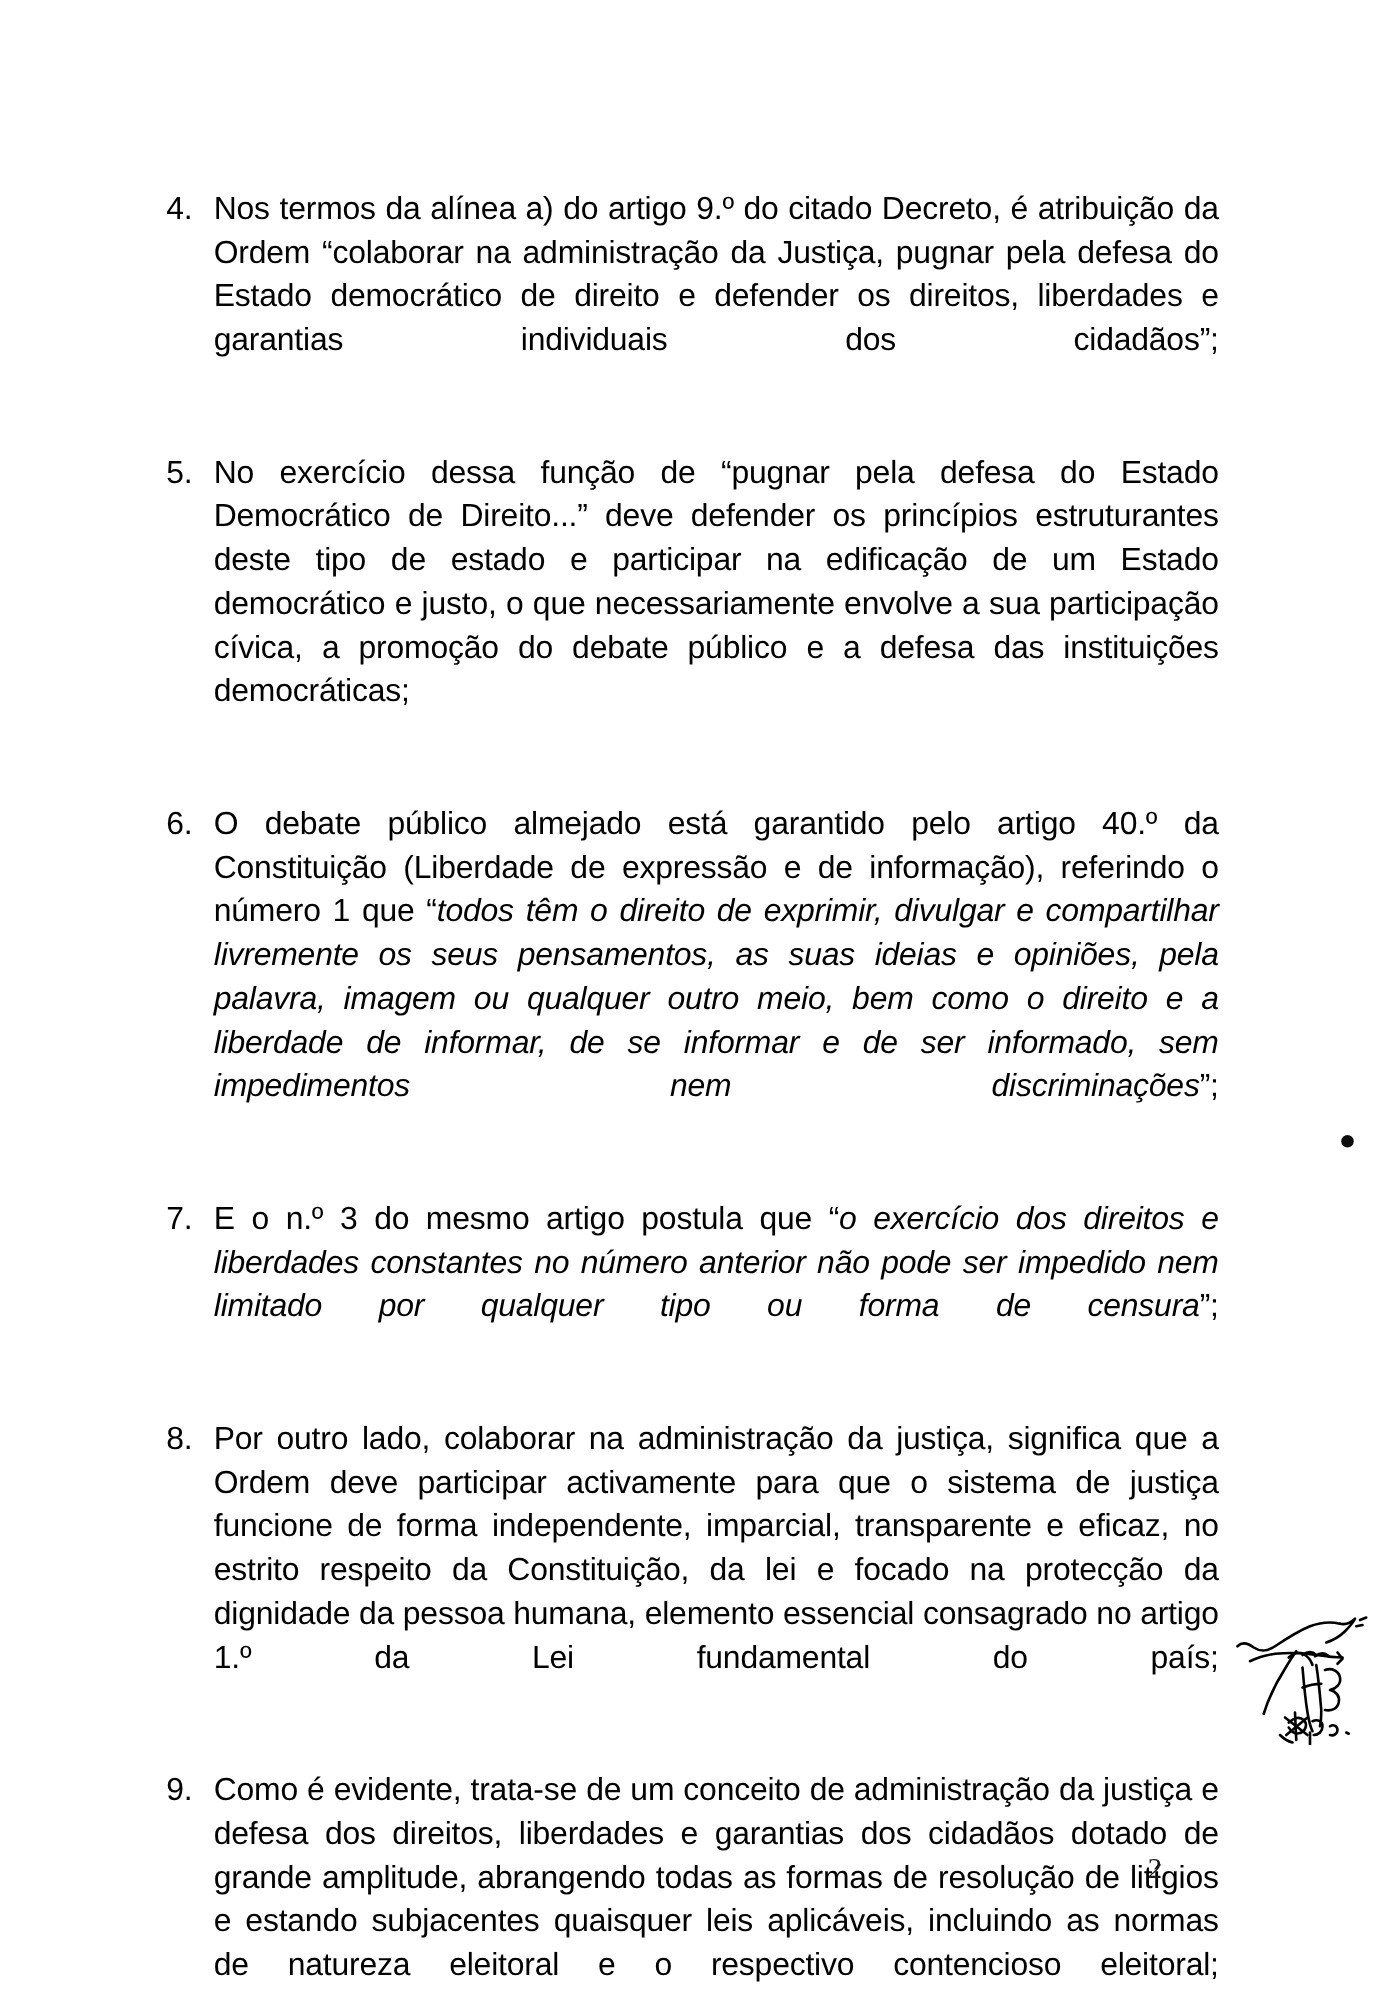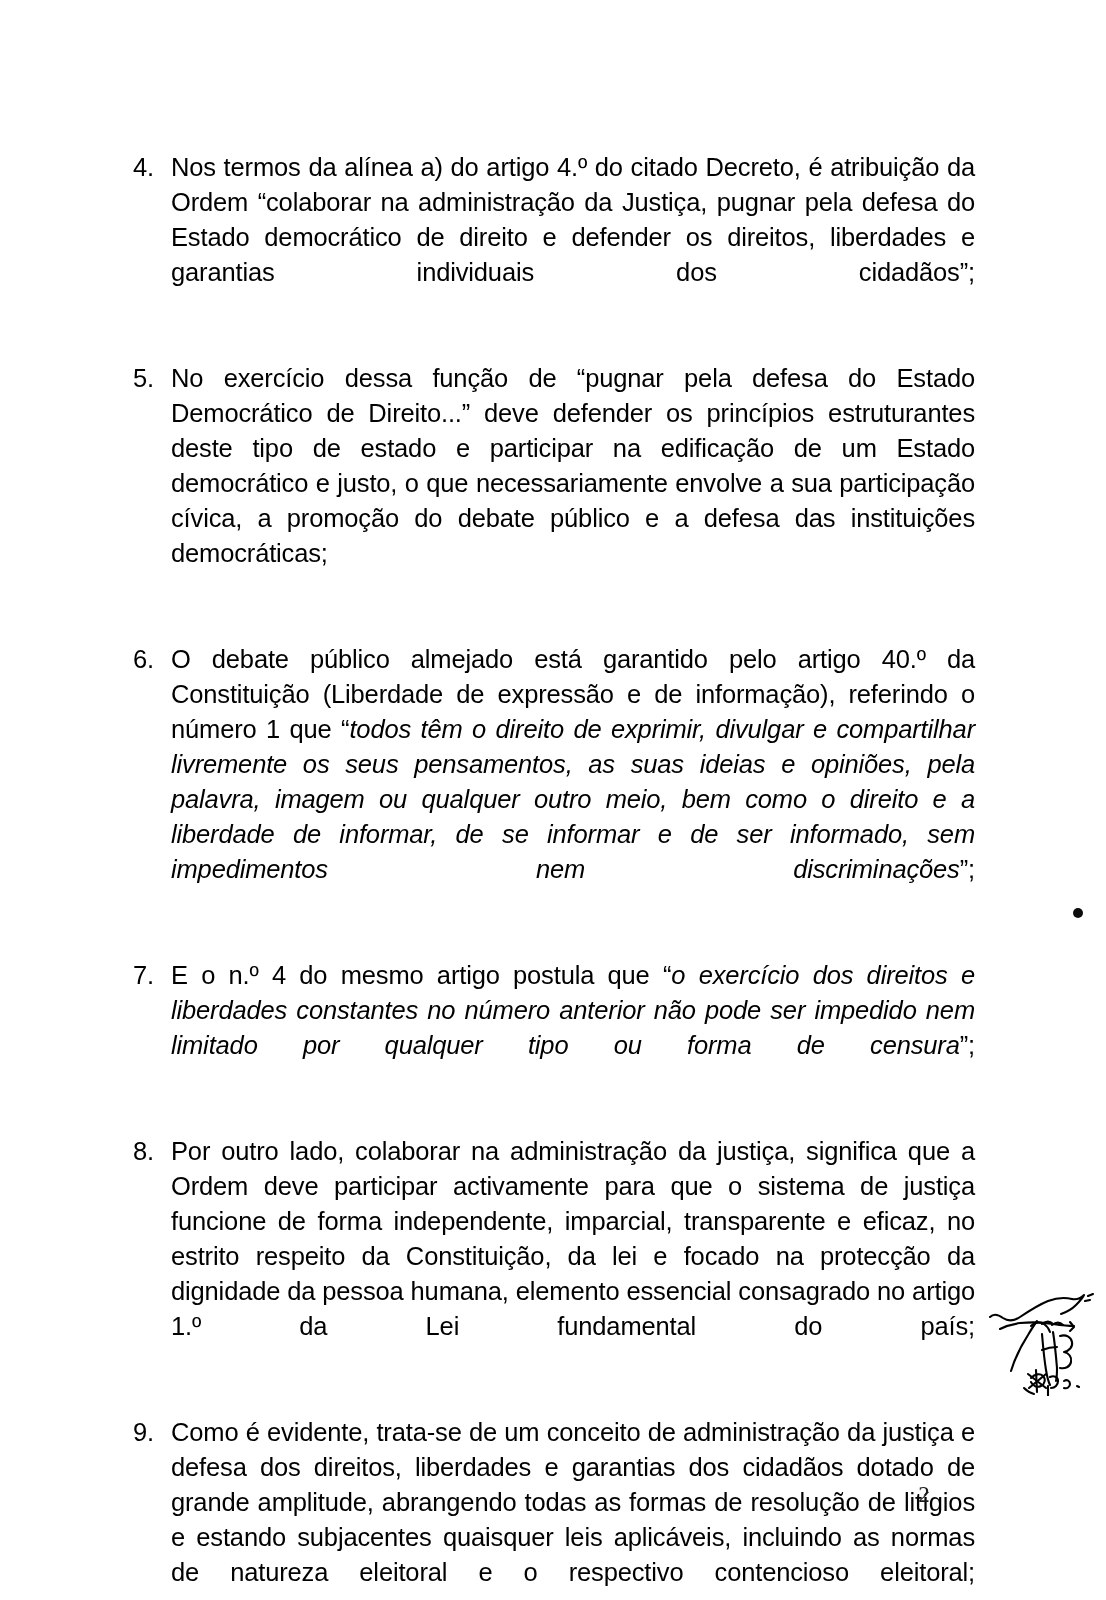--- a/index.html
+++ b/index.html
@@ -107,42 +107,42 @@
 </head>
 <body>
 
 <div class="page">
 
   <div class="content">
 
     <div class="clause">
       <div class="clause-num">4.</div>
       <div class="clause-body">
-        <span>Nos termos da alínea a) do artigo 4.º do citado Decreto, é atribuição da Ordem “colaborar na administração da Justiça, pugnar pela defesa do Estado democrático de direito e defender os direitos, liberdades e garantias individuais dos cidadãos”;</span>
+        <span>Nos termos da alínea a) do artigo 9.º do citado Decreto, é atribuição da Ordem “colaborar na administração da Justiça, pugnar pela defesa do Estado democrático de direito e defender os direitos, liberdades e garantias individuais dos cidadãos”;</span>
       </div>
     </div>
 
     <div class="clause">
       <div class="clause-num">5.</div>
       <div class="clause-body">
         <span>No exercício dessa função de “pugnar pela defesa do Estado Democrático de Direito...” deve defender os princípios estruturantes deste tipo de estado e participar na edificação de um Estado democrático e justo, o que necessariamente envolve a sua participação cívica, a promoção do debate público e a defesa das instituições democráticas;</span>
       </div>
     </div>
 
     <div class="clause">
       <div class="clause-num">6.</div>
       <div class="clause-body">
         <span>O debate público almejado está garantido pelo artigo 40.º da Constituição (Liberdade de expressão e de informação), referindo o número 1 que “</span><span class="it">todos têm o direito de exprimir, divulgar e compartilhar livremente os seus pensamentos, as suas ideias e opiniões, pela palavra, imagem ou qualquer outro meio, bem como o direito e a liberdade de informar, de se informar e de ser informado, sem impedimentos nem discriminações</span><span>”;</span>
       </div>
     </div>
 
     <div class="clause">
       <div class="clause-num">7.</div>
       <div class="clause-body">
-        <span>E o n.º 4 do mesmo artigo postula que “</span><span class="it">o exercício dos direitos e liberdades constantes no número anterior não pode ser impedido nem limitado por qualquer tipo ou forma de censura</span><span>”;</span>
+        <span>E o n.º 3 do mesmo artigo postula que “</span><span class="it">o exercício dos direitos e liberdades constantes no número anterior não pode ser impedido nem limitado por qualquer tipo ou forma de censura</span><span>”;</span>
       </div>
     </div>
 
     <div class="clause">
       <div class="clause-num">8.</div>
       <div class="clause-body">
         <span>Por outro lado, colaborar na administração da justiça, significa que a Ordem deve participar activamente para que o sistema de justiça funcione de forma independente, imparcial, transparente e eficaz, no estrito respeito da Constituição, da lei e focado na protecção da dignidade da pessoa humana, elemento essencial consagrado no artigo 1.º da Lei fundamental do país;</span>
       </div>
     </div>
 

